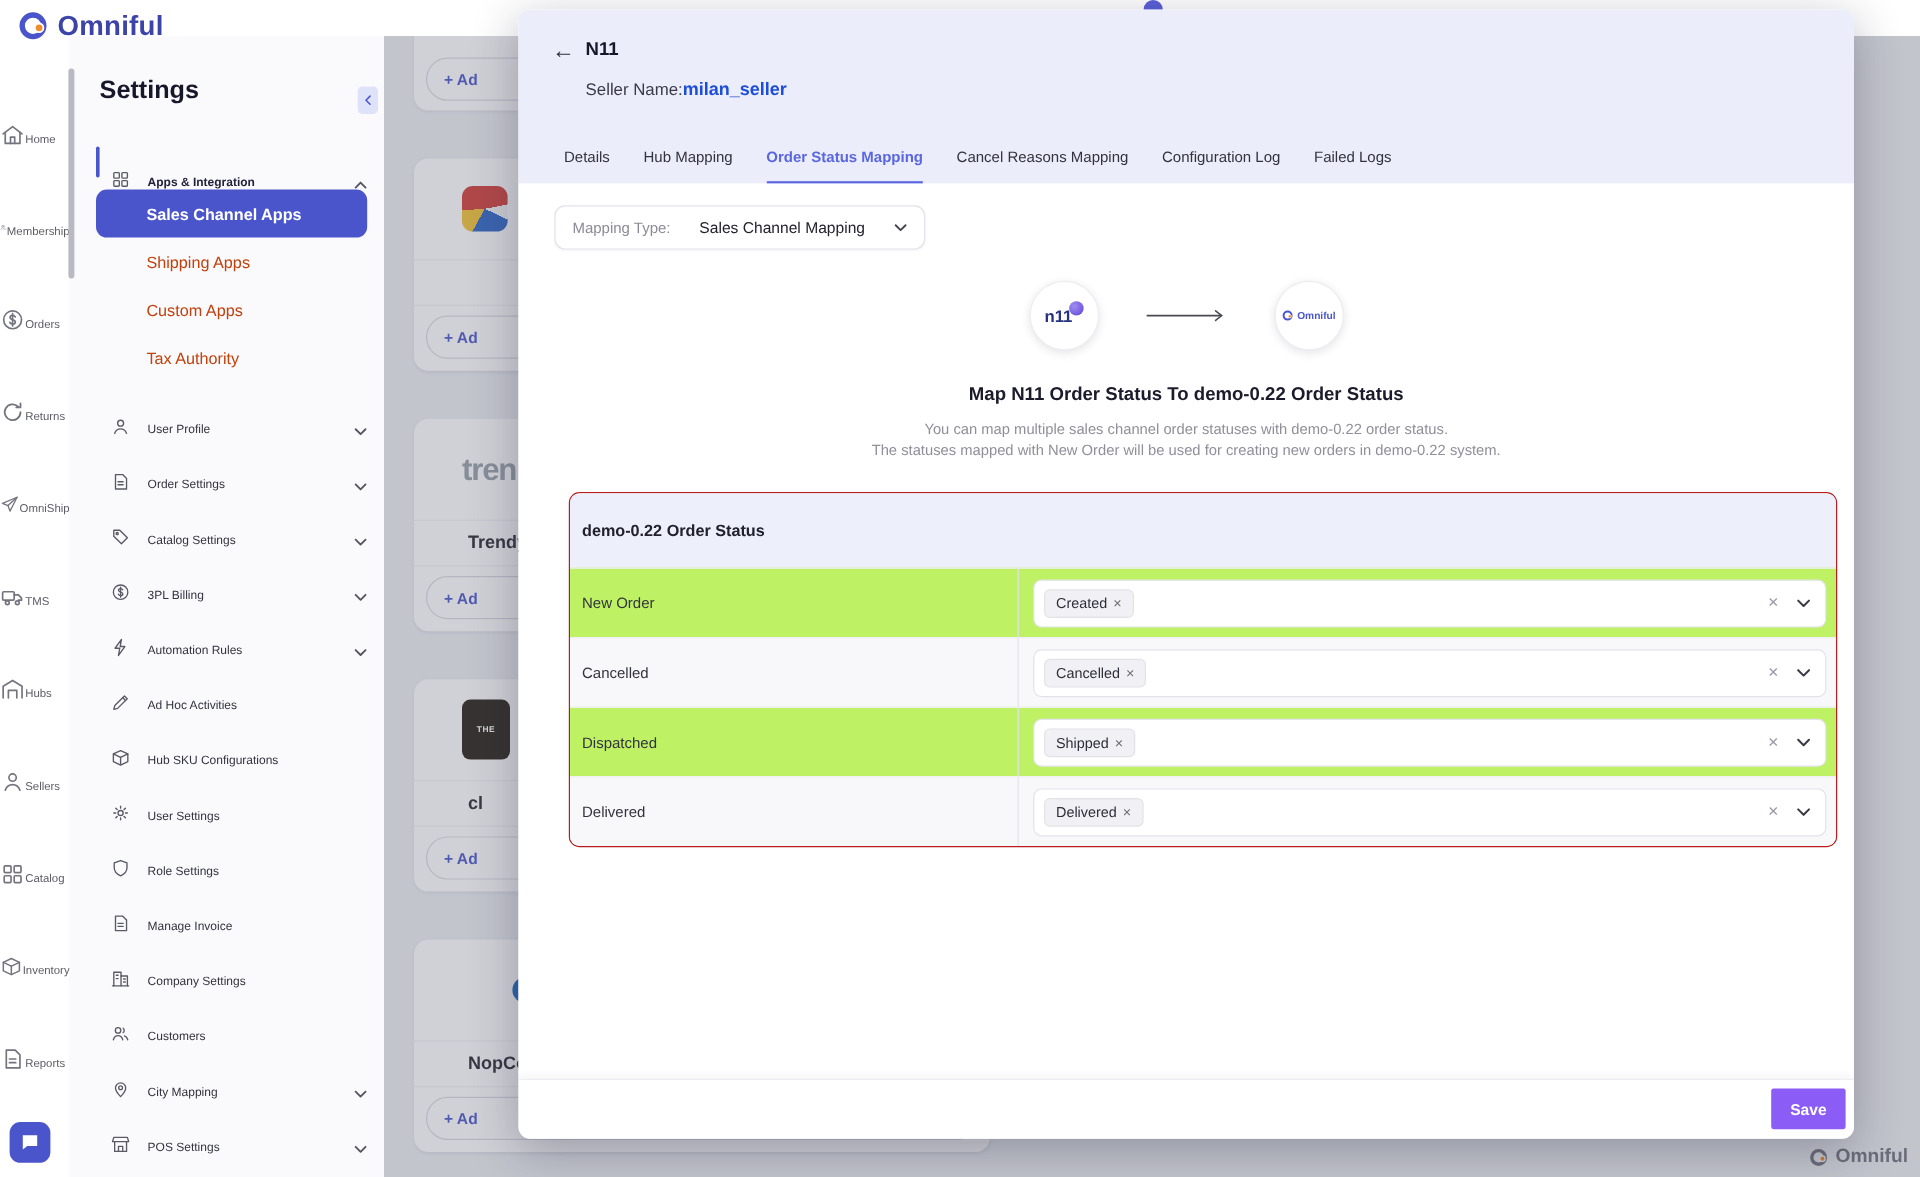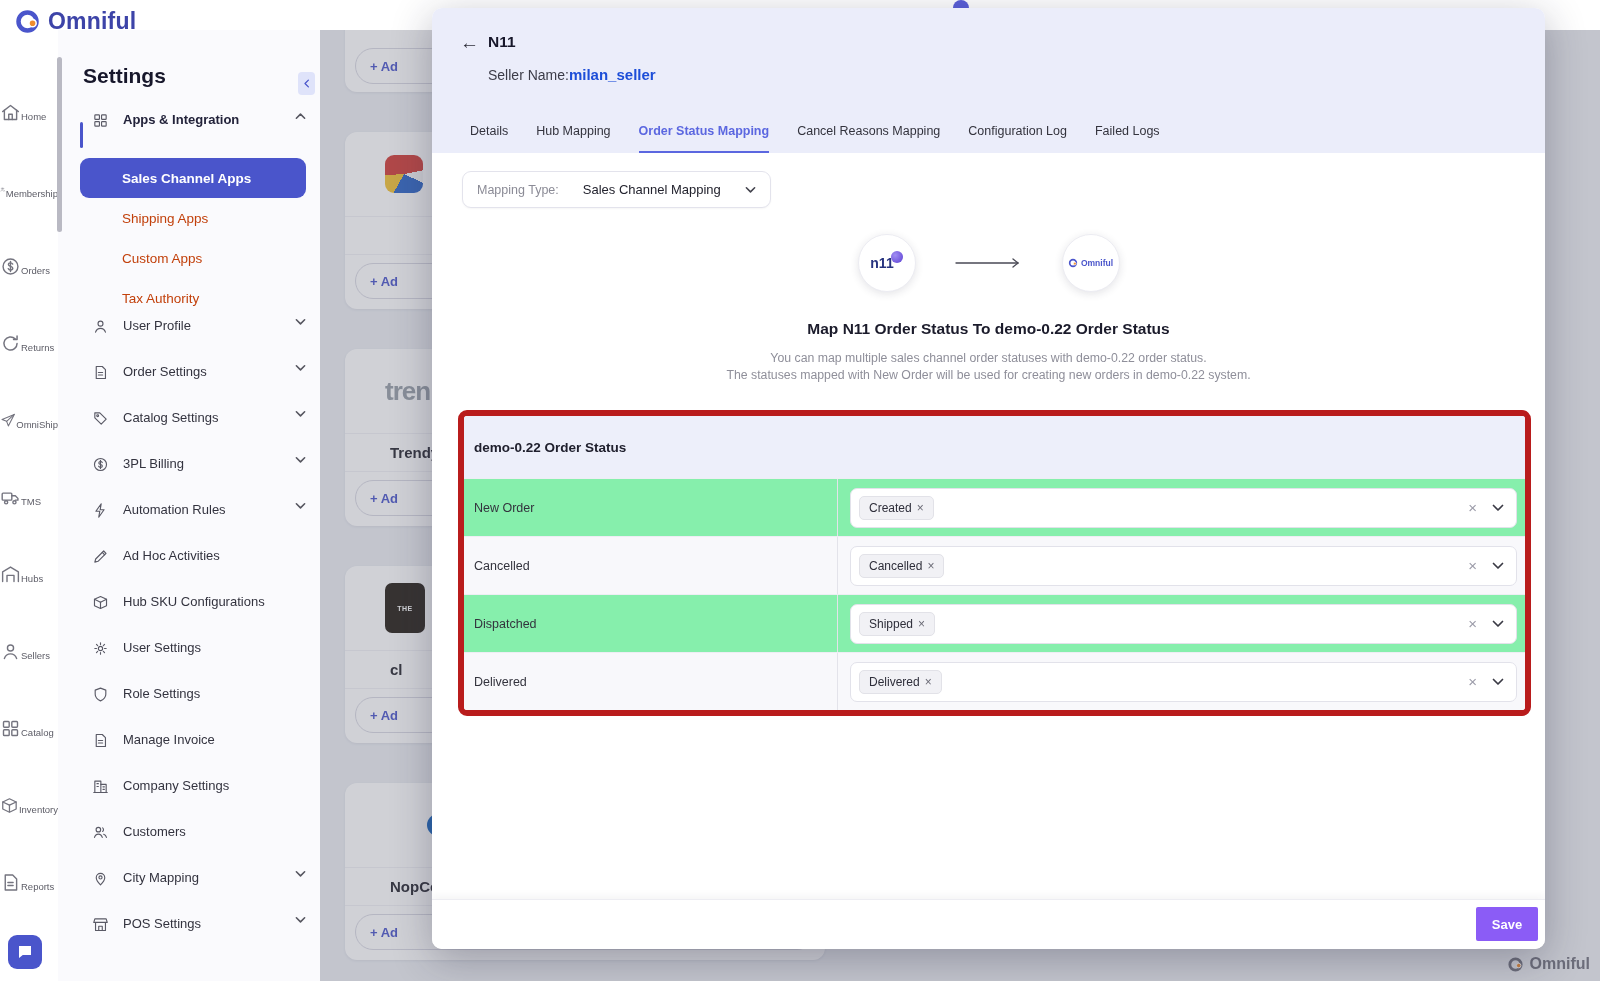--- a/index.html
+++ b/index.html
@@ -21,21 +21,21 @@
   .rail-chat{position:absolute;left:8px;bottom:12px;width:34px;height:34px;border-radius:9px;background:#4a55cb;display:flex;align-items:center;justify-content:center;z-index:6;border:none;cursor:pointer;color:#fff}
   .rail-chat svg{width:18px;height:18px}
   .rail-scrollbar{position:absolute;left:57px;top:57px;width:5px;height:175px;background:#b9b9c3;border-radius:3px;z-index:6}
 
   
   .sidebar{position:absolute;left:58px;top:30px;bottom:0;width:262px;background:#fafafd;z-index:3;padding-top:34px;overflow:hidden}
   .sidebar-title{font-size:21px;font-weight:bold;color:#17172b;margin-left:25px}
   .collapse-btn{position:absolute;right:5px;top:42px;width:17px;height:23px;background:#dfe3fa;border:none;border-radius:4px;color:#4a55cb;display:flex;align-items:center;justify-content:center;cursor:pointer}
   .collapse-btn svg{width:9px;height:9px;transform:rotate(90deg)}
   .side-list{margin-top:24px}
-  .side-item{height:46px;display:flex;align-items:flex-start;padding:0 14px 0 34px;color:#33333f;font-size:13px;position:relative;cursor:pointer}
+  .side-item{height:46px;display:flex;align-items:flex-end;padding:0 14px 0 34px;color:#33333f;font-size:10px;position:relative;cursor:pointer}
   .side-item .sicon{width:17px;height:17px;color:#5a5a66;margin-right:14px;flex:none}
   .side-item .chev{margin-left:auto;color:#55555f;width:11px;height:8px}
   .chev.up{transform:rotate(180deg)}
   .side-item.first{font-weight:bold;color:#22223a}
   .side-item.first::before{content:"";position:absolute;left:22px;top:10px;bottom:10px;width:3px;background:#4a55cb;border-radius:2px}
   .side-child{height:40px;display:flex;align-items:center;margin:0 14px 0 22px;border-radius:9px;padding-left:42px;font-size:13.5px;color:#c2410c;cursor:pointer}
   .side-child.selected{background:#4a55cb;color:#fff;font-weight:bold}
 
   
   .content{position:absolute;left:320px;top:30px;right:0;bottom:0;background:#eceef3;z-index:1;overflow:hidden}
@@ -72,28 +72,28 @@
   .mapping-ctl .chev{width:11px;height:8px;color:#44444e}
   .diagram{display:flex;align-items:center;justify-content:center;gap:38px;margin-top:26px}
   .logo-circle{width:58px;height:58px;border-radius:50%;background:#fff;border:1px solid #ececf2;box-shadow:0 2px 8px rgba(30,30,60,.12);display:flex;align-items:center;justify-content:center}
   .n11-text{font-size:14px;font-weight:bold;color:#27337f}
   .n11-dot{width:12px;height:12px;border-radius:50%;background:radial-gradient(circle at 35% 35%,#a18ef2,#5b3fd4);margin:-12px 0 0 -3px}
   .omniful-mini{display:flex;align-items:center;gap:3px;color:#4a55cb;font-size:8.5px;font-weight:bold}
   .map-heading{text-align:center;margin-top:28px;font-size:15.5px;font-weight:bold;color:#1b1b2b}
   .map-sub{text-align:center;font-size:12.3px;color:#8f8f9a;line-height:17px}
   .map-sub.s1{margin-top:12px}
 
-  .osm-table{margin:26px 14px 0 26px;border:6px solid #b91c1c;border-radius:9px;overflow:hidden}
+  .osm-table{margin:26px 14px 0 42px;border:1px solid #b91c1c;border-radius:9px;overflow:hidden}
   .osm-head{display:flex;background:#edeffa;height:62px;align-items:stretch}
   .osm-c1{width:373px;flex:none;display:flex;align-items:center;padding-left:10px}
   .osm-c2{flex:1;display:flex;align-items:center;padding-left:12px;border-left:1px solid #e3e3ea}
   .osm-head .osm-c1,.osm-head .osm-c2{font-size:13.5px;font-weight:bold;color:#20202e}
   .fetch-btn{margin-left:auto;margin-right:8px;display:flex;align-items:center;gap:7px;border:1px solid #5b67e0;color:#5b67e0;background:#fff;border-radius:6px;padding:6px 11px;font-size:12px;cursor:pointer}
   .fetch-btn svg{width:13px;height:13px}
-  .osm-row{display:flex;height:58px;align-items:stretch;border-top:1px solid #eeeef4;background:#86efac}
+  .osm-row{display:flex;height:58px;align-items:stretch;border-top:1px solid #eeeef4;background:#bef264}
   .osm-row:nth-child(odd){background:#f8f8fb}
   .row-status{font-size:12.5px;color:#33333d}
   .mselect{flex:1;align-self:center;margin-right:8px;height:40px;border:1px solid #e2e2ea;border-radius:7px;display:flex;align-items:center;padding:0 12px 0 8px;background:#fff;cursor:pointer}
   .tag{display:inline-flex;gap:5px;background:#f1f1f5;border:1px solid #e2e2e8;border-radius:5px;padding:4px 9px;font-size:12px;color:#2e2e3a}
   .tag-x{color:#6b6b76;font-size:12px;cursor:pointer}
   .ms-clear{margin-left:auto;color:#9b9ba8;font-size:15px;cursor:pointer}
   .ms-chev{margin-left:15px;color:#3a3a45;width:12px;height:8px;cursor:pointer}
 
   .modal-footer{position:absolute;left:0;right:0;bottom:0;height:50px;background:#fff;border-top:1px solid #ededf2;box-shadow:0 -3px 8px rgba(30,30,60,.05)}
   .save-btn{position:absolute;right:7px;bottom:8px;width:62px;height:34px;background:#8b5cf6;color:#fff;border:none;border-radius:2px;font-size:13px;font-weight:bold;cursor:pointer}

